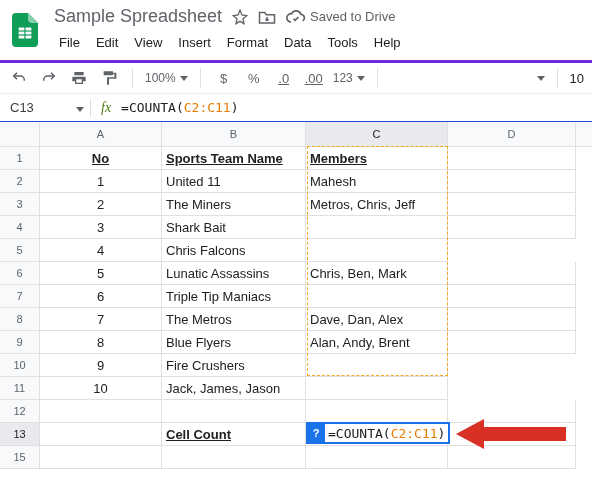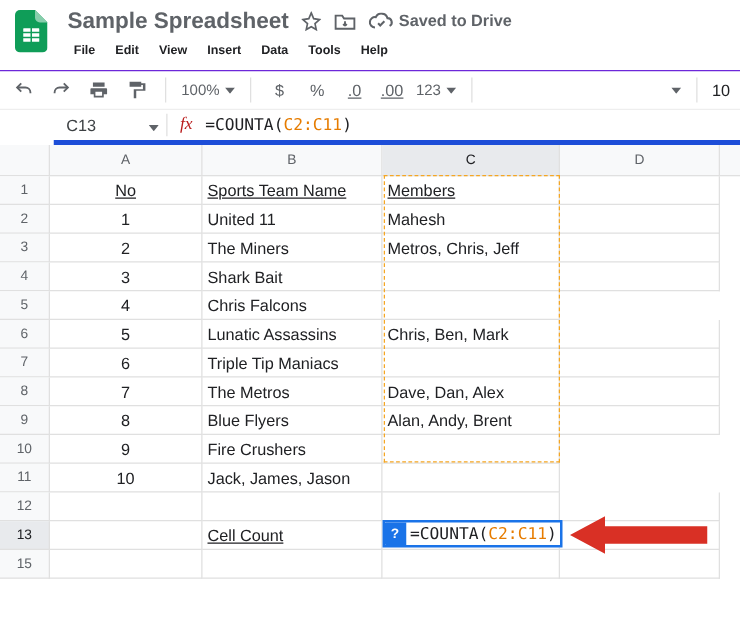--- a/index.html
+++ b/index.html
@@ -1,54 +1,54 @@
 <!DOCTYPE html>
 <html><head>
 <meta charset="utf-8">
 <style>
 * { box-sizing: border-box; margin: 0; padding: 0; }
 body { font-family: Arial, sans-serif; font-size: 13px; color: #202124; background: #fff; width: 592px; height: 500px; overflow: hidden; position: relative; }
 .top { padding: 6px 0 0 6px; }
-.titlebar { display: flex; align-items: flex-start; gap: 6px; font-weight: bold; }
+.titlebar { display: flex; align-items: center; gap: 6px; }
 .logo { width: 38px; height: 38px; display: flex; align-items: center; justify-content: center; }
 .logo svg { width: 26px; height: 34px; }
 .titlecol { display: flex; flex-direction: column; gap: 2px; }
 .titlerow { display: flex; align-items: center; gap: 10px; padding-left: 4px; }
 .doc-title { font-size: 18px; color: #5f6368; }
 .icon-btn { display: inline-flex; align-items: center; justify-content: center; color: #5f6368; }
 .saved { display: inline-flex; align-items: center; gap: 4px; color: #5f6368; font-size: 13px; }
 .menubar { display: flex; gap: 2px; padding: 2px 0 0 2px; }
-.menubar span { padding: 4px 7px; font-size: 10px; color: #202124; cursor: pointer; }
-.toolbar { border-top: 1px solid #6d28d9; border-bottom: 1px solid #eee; margin-top: 6px; padding: 4px 8px; display: flex; align-items: center; gap: 8px; color: #5f6368; }
+.menubar span { padding: 4px 7px; font-size: 13px; color: #202124; cursor: pointer; }
+.toolbar { border-top: 3px solid #6d28d9; border-bottom: 1px solid #eee; margin-top: 6px; padding: 4px 8px; display: flex; align-items: center; gap: 8px; color: #5f6368; }
 .tb-sep { width: 1px; height: 20px; background: #e0e0e0; margin: 0 4px; }
 .tb-btn { width: 22px; height: 22px; display: inline-flex; align-items: center; justify-content: center; cursor: pointer; }
 .zoom { display: inline-flex; align-items: center; gap: 4px; font-size: 12px; color: #5f6368; }
 .fmt-label { font-size: 13px; color: #5f6368; }
 .spacer { flex: 1; }
 .fsz { font-size: 13px; color: #202124; }
-.fxbar { display: flex; align-items: center; border-bottom: 4px solid #1d4ed8; height: 28px; margin-left: 43px; }
+.fxbar { display: flex; align-items: center; border-bottom: 1px solid #1d4ed8; height: 28px; }
 .namebox { width: 90px; padding-left: 10px; font-size: 13px; color: #3c4043; display: flex; align-items: center; justify-content: space-between; }
 .namebox .dd { color: #5f6368; padding-right: 6px; }
 .fx-sep { width: 1px; height: 18px; background: #e0e0e0; }
-.fx-lab { font-style: italic; font-family: Georgia, serif; color: #b91c1c; padding: 0 10px; font-size: 14px; }
+.fx-lab { font-style: italic; font-family: Georgia, serif; color: #4d7c0f; padding: 0 10px; font-size: 14px; }
 .fx-content { font-family: "Consolas", monospace; font-size: 13px; }
 .fx-content .fn { color: #202124; }
 .fx-content .rng { color: #e67c00; }
 .grid { position: relative; }
 .col-headers { display: grid; grid-template-columns: 40px 122px 144px 142px 128px; background: #f8f9fa; border-bottom: 1px solid #e0e0e0; }
 .ch { height: 24px; display: flex; align-items: center; justify-content: center; font-size: 11px; color: #5f6368; border-right: 1px solid #e0e0e0; }
 .ch.sel { background: #e8eaed; color: #202124; }
 .corner { background: #f8f9fa; border-right: 1px solid #e0e0e0; }
 .rows { }
 .row { display: grid; grid-template-columns: 40px 122px 144px 142px 128px; }
 .rh { height: 23px; background: #f8f9fa; border-right: 1px solid #e0e0e0; border-bottom: 1px solid #e0e0e0; display: flex; align-items: center; justify-content: center; font-size: 11px; color: #5f6368; }
 .rh.sel { background: #e8eaed; color: #202124; }
 .cell { height: 23px; border-right: 1px solid #e0e0e0; border-bottom: 1px solid #e0e0e0; padding: 0 4px; display: flex; align-items: center; font-size: 13px; overflow: hidden; white-space: nowrap; }
 .cell.center { justify-content: center; }
-.hdr { font-weight: normal; text-decoration: underline; }
+.hdr { font-weight: bold; text-decoration: underline; }
 .range-overlay { position: absolute; border: 1.5px dashed #f5a623; background: transparent; pointer-events: none; }
 .active-cell { position: absolute; border: 2px solid #1a73e8; background: #fff; display: flex; align-items: center; }
 .active-cell .hint { width: 18px; height: 18px; background: #1a73e8; color: #fff; font-size: 11px; font-weight: bold; display: flex; align-items: center; justify-content: center; border-radius: 2px 0 0 2px; margin-left: -1px; }
 .active-cell .formula { font-family: Consolas, monospace; font-size: 13px; padding-left: 3px; }
 .active-cell .formula .rng { color: #e67c00; }
 .arrow { position: absolute; }
 .arrow svg { display: block; }
 </style>
 </head>
 <body>
@@ -86,20 +86,21 @@
               <path d="M9 10l2 2 4-4"></path>
             </svg>
           <span>Saved to Drive</span>
         </span>
       </div>
       <div class="menubar">
         <span>File</span>
         <span>Edit</span>
         <span>View</span>
         <span>Insert</span>
+        <span>Format</span>
         <span>Data</span>
         <span>Tools</span>
         <span>Help</span>
       </div>
     </div>
   </div>
 </div>
 
 <div class="toolbar">
   <span class="tb-btn">

